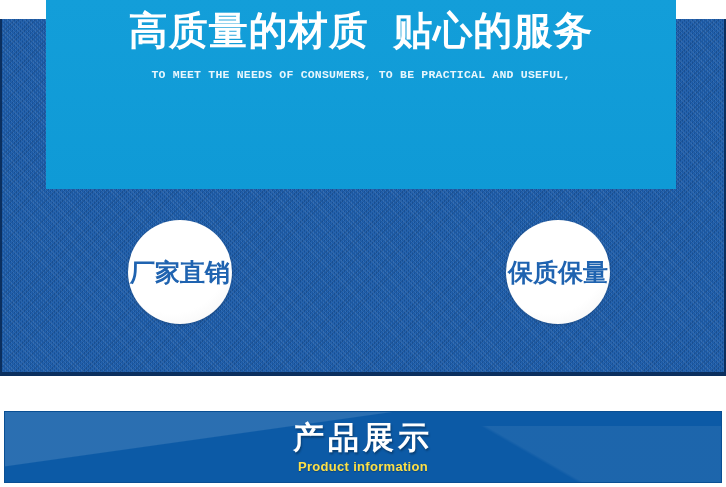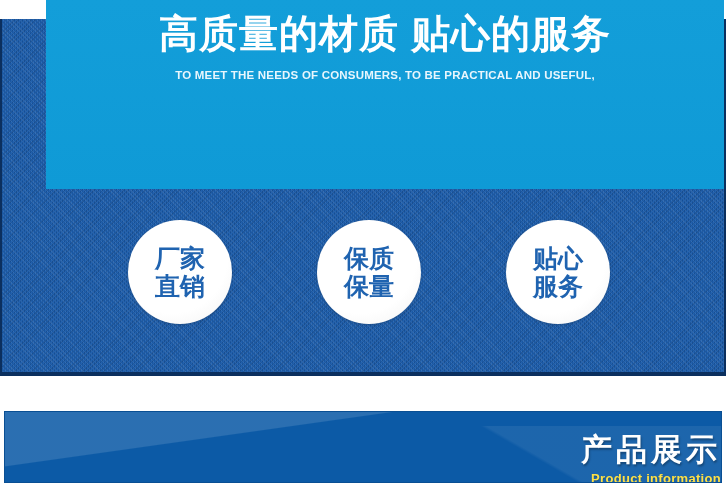--- a/index.html
+++ b/index.html
@@ -66,25 +66,26 @@
     background: #ffffff;
   }
   .notch-left  { left: 0; }
   .notch-right { right: 0; }
 
   
   .hero-panel {
     position: absolute;
     left: 46px;
     top: 0;
-    width: 678px;
+    width: 630px;
     height: 189px;
     background: #129dd8;
     background-image: linear-gradient(180deg, #139ed9 0%, #0f9ad6 100%);
     overflow: hidden;
+    font-family: Liberation Mono, monospace;
   }
 
   .hero-inner {
     position: absolute;
     left: 0;
     right: 0;
     top: 9px;
     text-align: center;
   }
 
@@ -130,21 +131,21 @@
   }
 
   .badge {
     width: 104px;
     height: 104px;
     border-radius: 50%;
     background: #fbfbfb;
     background-image: radial-gradient(circle at 42% 36%, #ffffff 0%, #ffffff 62%, #f0f0f0 100%);
     box-shadow: 0 1px 3px rgba(0,0,0,0.18);
     display: flex;
-    flex-direction: column;
+    flex-direction: row;
     align-items: center;
     justify-content: center;
     box-sizing: border-box;
   }
 
   .badge-line {
     color: #1f63b0;
     font-size: 25px;
     font-weight: bold;
     line-height: 28px;
@@ -181,22 +182,22 @@
     bottom: -60%;
     width: 60%;
     height: 140%;
     background: linear-gradient(30deg, rgba(255,255,255,0) 55%, rgba(255,255,255,0.07) 56%);
     pointer-events: none;
   }
 
   .product-inner {
     position: relative;
     z-index: 2;
-    text-align: right;
-    padding-top: 20px;
+    text-align: center;
+    padding-top: 8px;
   }
 
   .product-title {
     color: #ffffff;
     font-size: 31px;
     font-weight: bold;
     letter-spacing: 4px;
     line-height: 36px;
     text-shadow: 1px 2px 2px rgba(0,0,0,0.30);
     white-space: nowrap;
@@ -237,24 +238,20 @@
       <span class="badge-line">厂家</span>
       <span class="badge-line">直销</span>
     </div>
 
 
     <div class="badge">
       <span class="badge-line">保质</span>
       <span class="badge-line">保量</span>
     </div>
 
-    <div class="badge">
-      <span class="badge-line">贴心</span>
-      <span class="badge-line">服务</span>
-    </div>
 
   </div>
 
   <div class="product-banner">
     <div class="product-inner">
       <div class="product-title">产品展示</div>
       <div class="product-sub">Product information</div>
     </div>
   </div>
 

